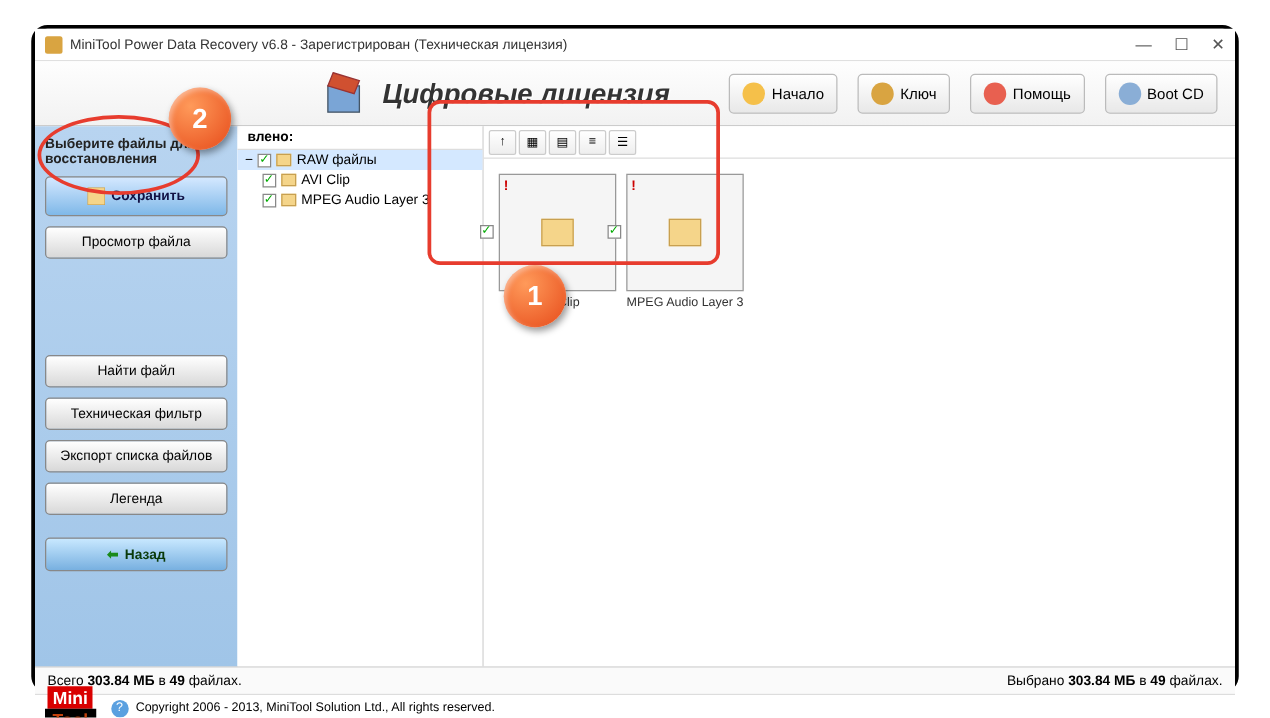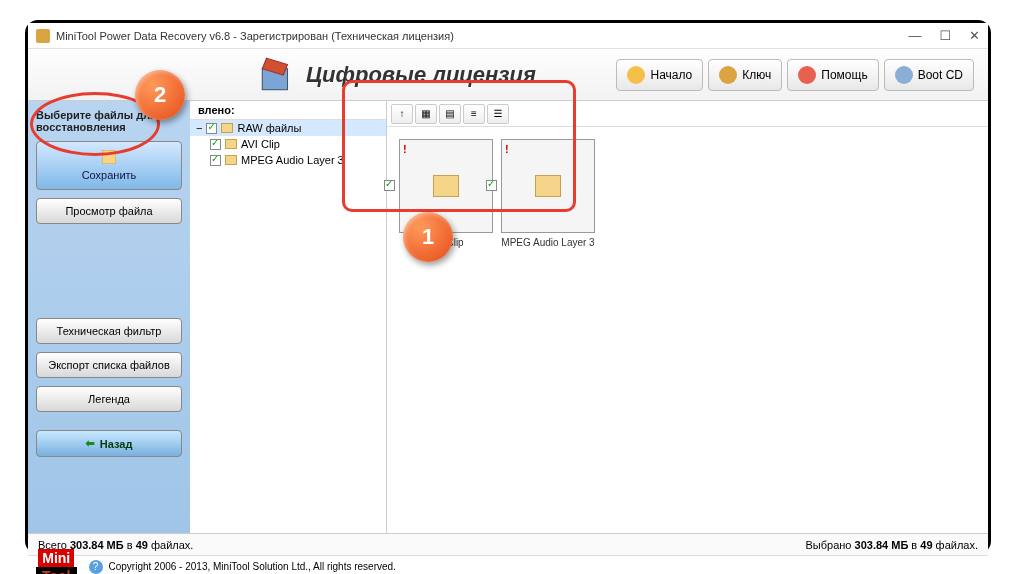--- a/index.html
+++ b/index.html
@@ -9,30 +9,30 @@
 .titlebar-icon { width: 14px; height: 14px; background: #d9a441; border-radius: 2px; margin-right: 6px; }
 .window-controls { margin-left: auto; display: flex; gap: 18px; font-size: 13px; color: #555; }
 .window-controls span { cursor: pointer; }
 
 .outer-frame { border: 3px solid #000; position: absolute; top: 20px; left: 25px; right: 25px; bottom: 20px; border-radius: 13px; background: #fff; }
 
 .header-bar { height: 52px; background: linear-gradient(#fefefe, #f2f2f2); border-bottom: 1px solid #ccc; display: flex; align-items: center; padding: 0 8px; }
 .header-logo { width: 42px; height: 42px; position: relative; margin-left: 220px; }
 .header-logo svg { width: 100%; height: 100%; }
 .header-title { font-size: 22px; font-weight: bold; font-style: italic; color: #333; margin-left: 8px; text-shadow: 1px 1px 0 #fff; }
-.header-buttons { margin-left: auto; display: flex; gap: 5px; padding-right: 6px; }
+.header-buttons { margin-left: auto; display: flex; gap: 16px; padding-right: 6px; }
 .header-btn { display: flex; align-items: center; gap: 5px; padding: 6px 10px; border: 1px solid #bbb; border-radius: 4px; background: linear-gradient(#fff, #e8e8e8); font-size: 12px; cursor: pointer; }
 .header-btn .ico { width: 18px; height: 18px; border-radius: 50%; display: inline-block; }
 
 .main-area { display: flex; height: calc(100% - 52px - 22px - 22px); }
 
 .sidebar { width: 162px; background: linear-gradient(#b8d4f0, #a0c5e8); padding: 8px 8px; display: flex; flex-direction: column; }
 .sidebar-label { font-size: 11px; font-weight: bold; color: #222; margin-bottom: 8px; }
 .sidebar-btn { display: flex; align-items: center; justify-content: center; gap: 5px; padding: 6px 4px; margin-bottom: 8px; border: 1px solid #888; border-radius: 4px; background: linear-gradient(#fff, #d8d8d8); font-size: 11px; cursor: pointer; }
-.sidebar-btn.save { background: linear-gradient(#d4e8ff, #7fb8e8); font-weight: normal; color: #114; padding: 8px 4px; flex-direction: column; }
+.sidebar-btn.save { background: linear-gradient(#d4e8ff, #7fb8e8); font-weight: bold; color: #114; padding: 8px 4px; }
 .sidebar-btn.back { background: linear-gradient(#c8e8ff, #78b0e0); font-weight: bold; color: #0a3a0a; }
 .sidebar-spacer { flex: 1; }
 .sb-ico { width: 14px; height: 14px; display: inline-block; }
 
 .tree-panel { width: 197px; border-right: 1px solid #ccc; background: #fff; font-size: 11px; }
 .tree-header { padding: 3px 8px; border-bottom: 1px solid #ddd; font-weight: bold; }
 .tree-item { display: flex; align-items: center; gap: 4px; padding: 2px 6px; cursor: pointer; }
 .tree-item.selected { background: #d4e8ff; }
 .tree-item.child { padding-left: 20px; }
 .tree-chk { width: 11px; height: 11px; border: 1px solid #888; background: #fff; display: inline-block; position: relative; }
@@ -119,20 +119,23 @@
       <div class="sidebar-btn save">
         <span class="sb-ico"><svg viewBox="0 0 14 14">
               <rect width="14" height="14" fill="#f5d58a" stroke="#c8a050"></rect>
             </svg></span>
         <span>Сохранить</span>
       </div>
       <div class="sidebar-btn">
           <span>Просмотр файла</span>
         </div>
       <div class="sidebar-spacer"></div>
+      <div class="sidebar-btn">
+          <span>Найти файл</span>
+        </div>
       <div class="sidebar-btn">
           <span>Техническая фильтр</span>
         </div>
       <div class="sidebar-btn">
           <span>Экспорт списка файлов</span>
         </div>
       <div class="sidebar-btn">
           <span>Легенда</span>
         </div>
       <div style="height:10px"></div>

